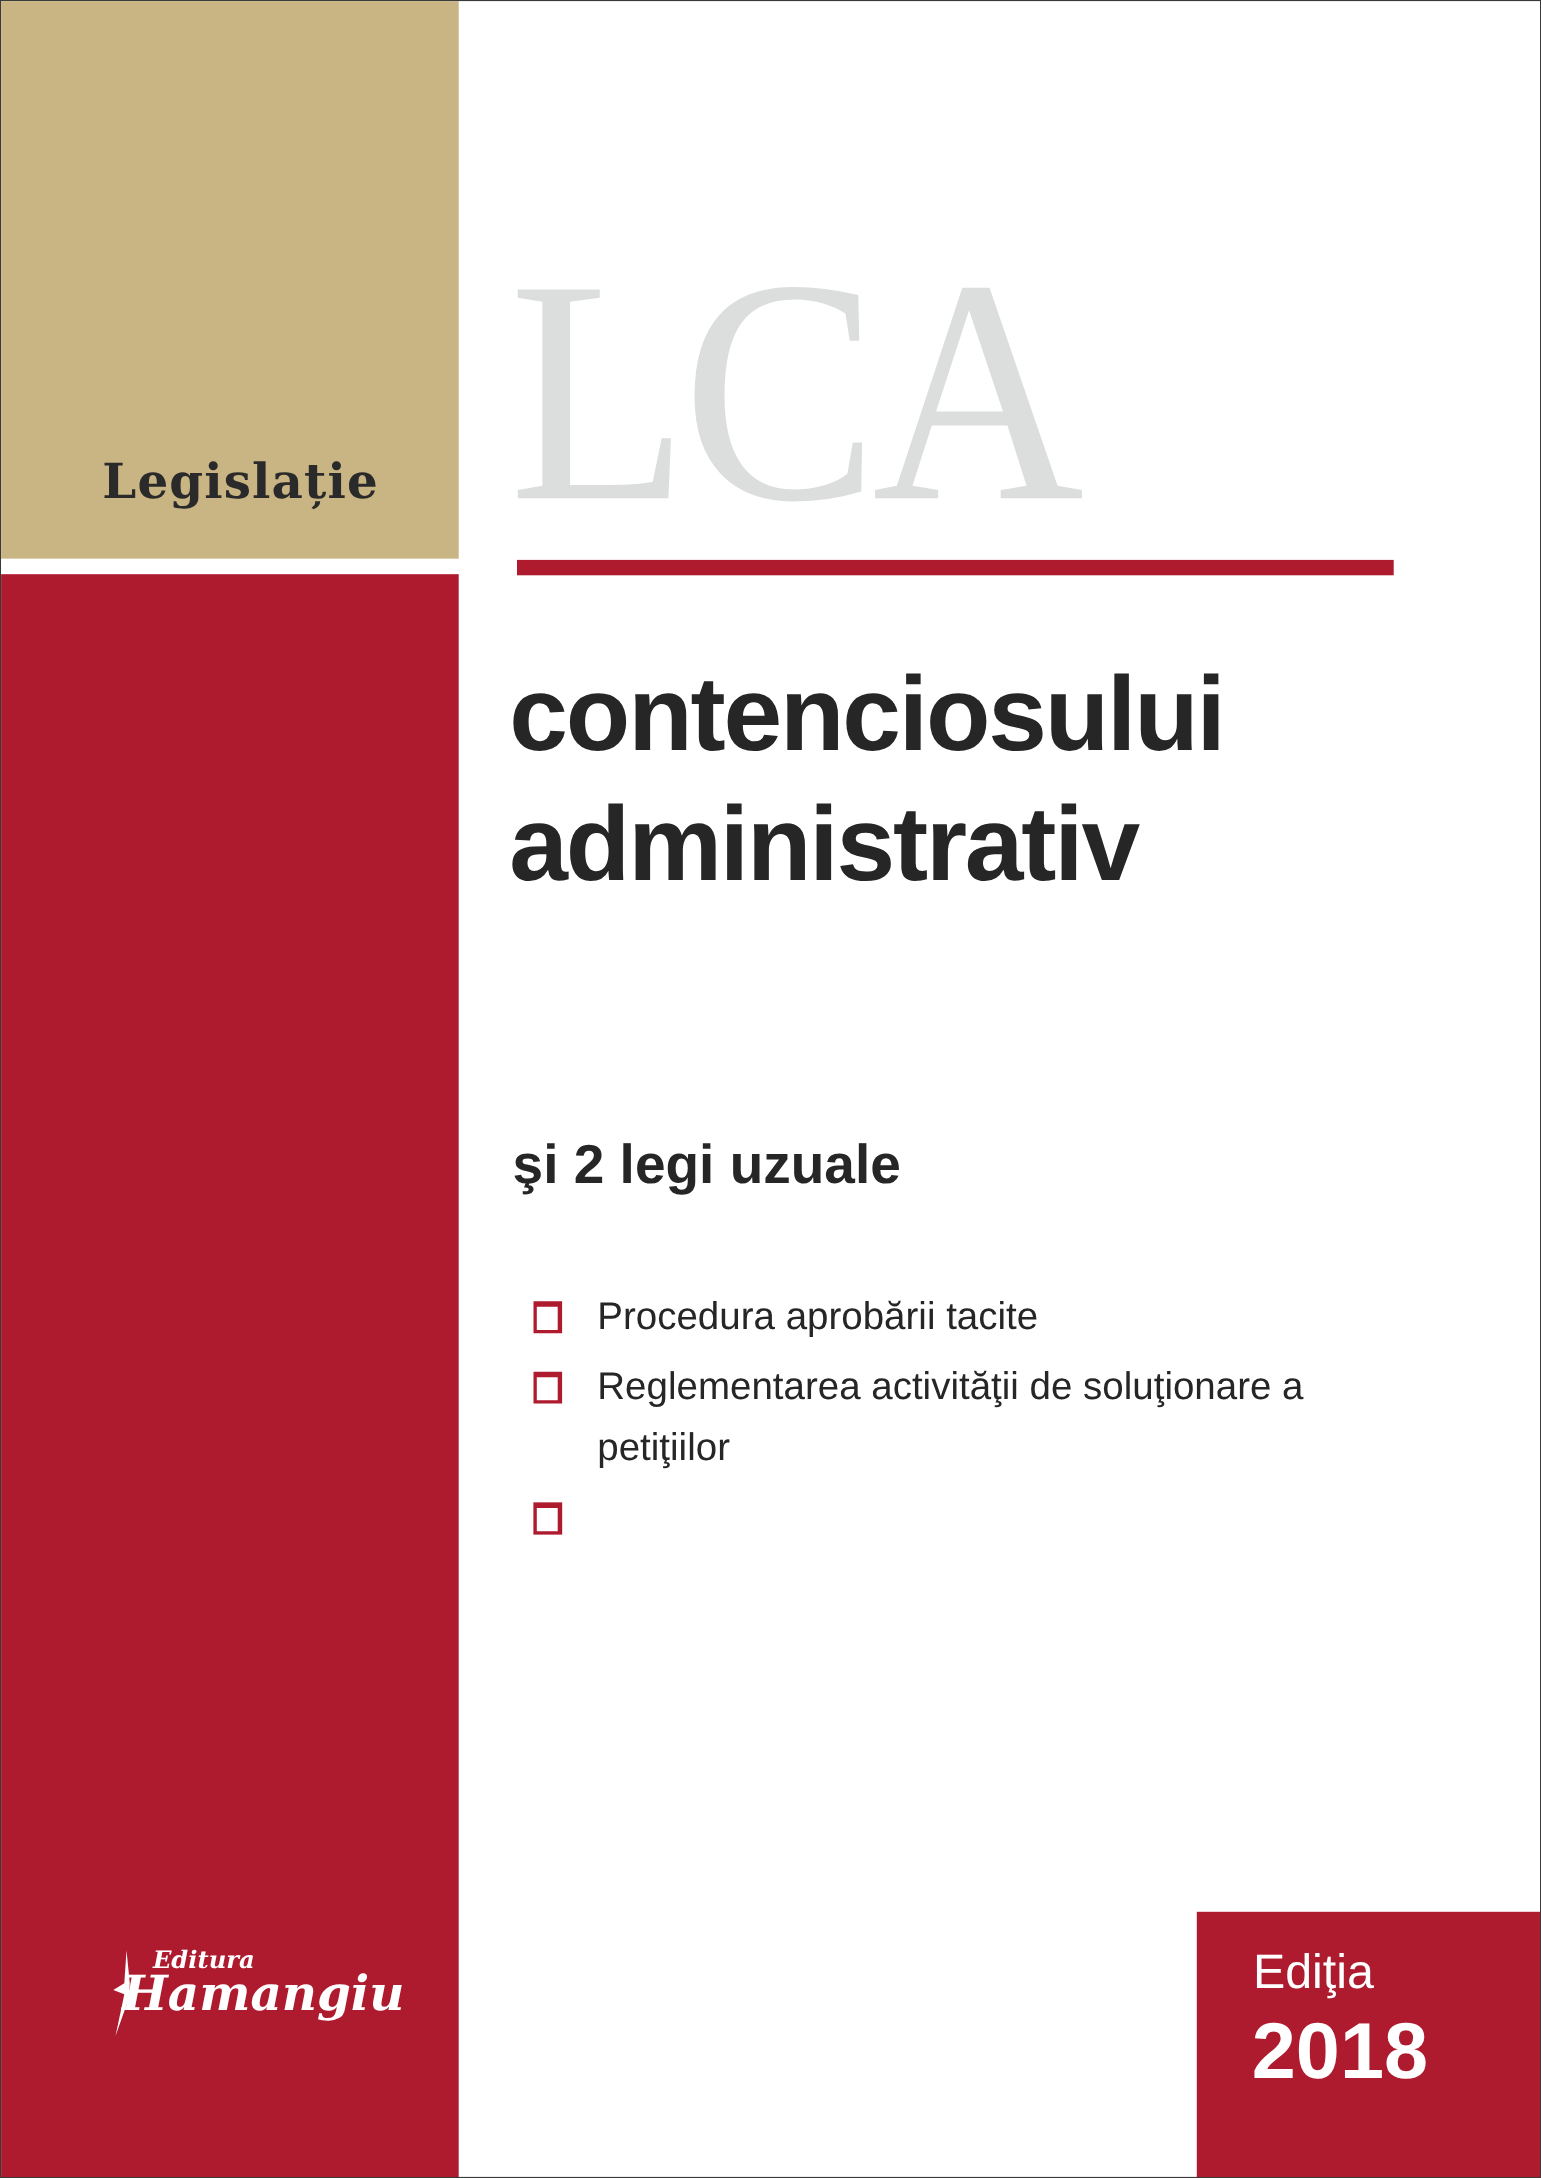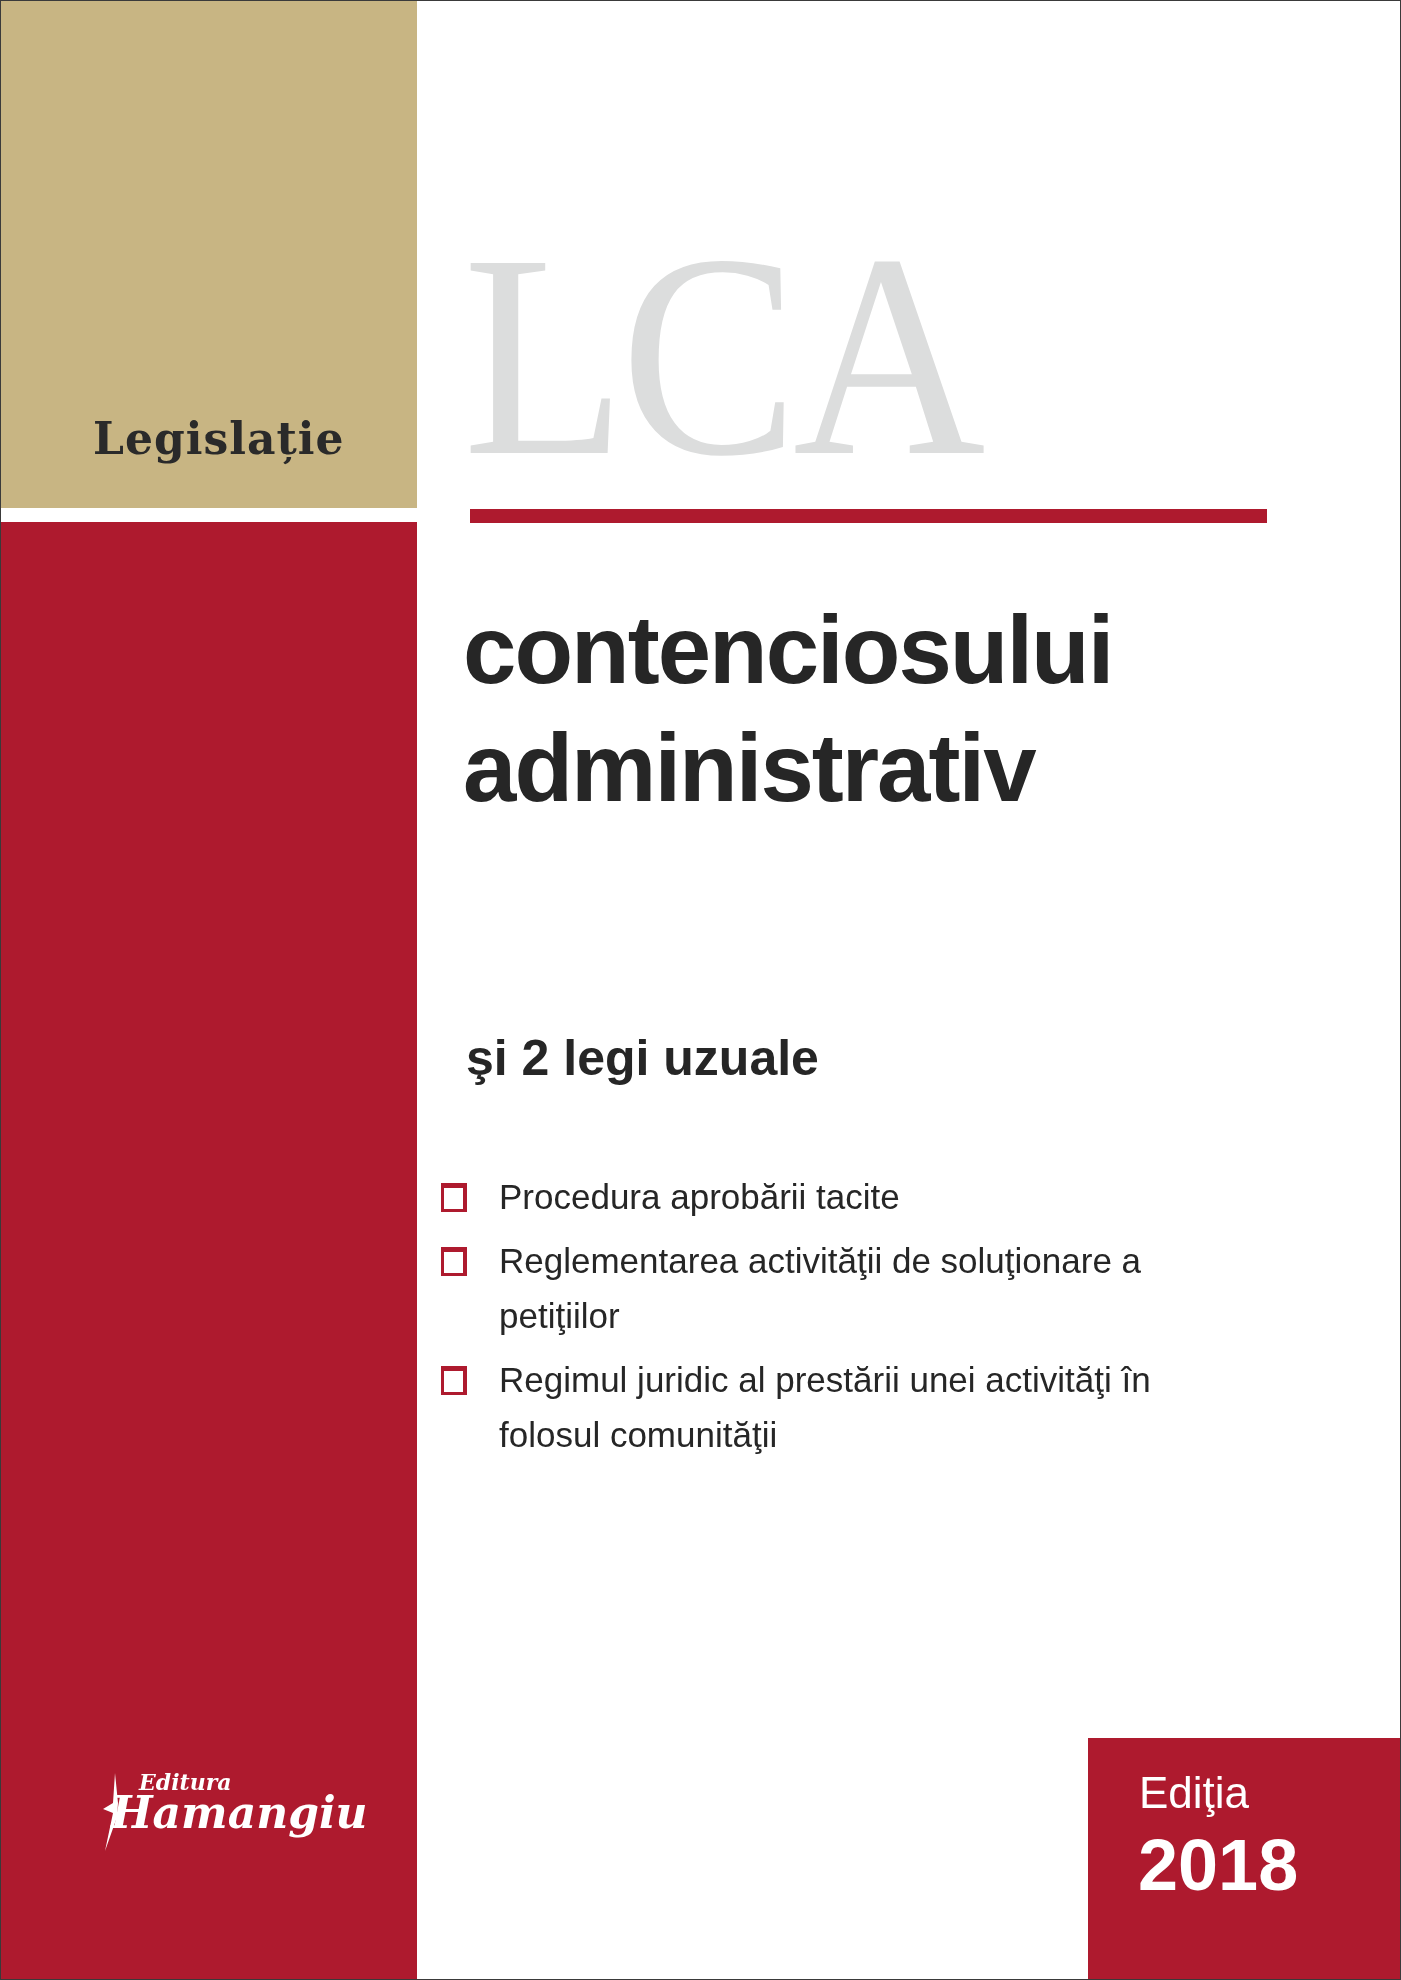--- a/index.html
+++ b/index.html
@@ -7,21 +7,21 @@
   .cover { position: absolute; left: 0; top: 0; width: 1399px; height: 1978px; border: 1px solid #3a3a3a; background: #ffffff; overflow: hidden; }
   .col-tan { position: absolute; left: 0; top: 0; width: 416px; height: 507px; background: #c8b583; }
   .col-stripe { position: absolute; left: 0; top: 507px; width: 416px; height: 14px; background: #ffffff; }
   .col-red { position: absolute; left: 0; top: 521px; width: 416px; height: 1460px; background: #ae1a2e; }
   .series-label { position: absolute; left: 92px; top: 412px; font-family: "DejaVu Serif", serif; font-weight: bold; font-size: 44px; color: #2a2a2a; letter-spacing: 1px; }
   .big-acronym { position: absolute; left: 462px; top: 210px; font-family: "Liberation Serif", serif; font-size: 290px; line-height: 1; color: #dcdddd; letter-spacing: -6px; transform: scaleX(0.92); transform-origin: left top; }
   .rule { position: absolute; left: 469px; top: 508px; width: 797px; height: 14px; background: #ae1a2e; }
   .title { position: absolute; left: 462px; top: 590px; font-family: "Liberation Sans", sans-serif; font-weight: bold; font-size: 96px; line-height: 118px; color: #262626; letter-spacing: -2px; }
   .title div { white-space: nowrap; }
   .subtitle { position: absolute; left: 465px; top: 1028px; font-family: "Liberation Sans", sans-serif; font-weight: bold; font-size: 50px; color: #262626; }
-  .bullets { position: absolute; left: 440px; top: 1168px; width: 820px; margin: 0; padding: 0; list-style: none; }
+  .bullets { position: absolute; left: 484px; top: 1168px; width: 820px; margin: 0; padding: 0; list-style: none; }
   .bullets li { position: relative; padding-left: 58px; font-family: "Liberation Sans", sans-serif; font-size: 35px; line-height: 55px; color: #262626; margin-bottom: 9px; }
   .box-icon { position: absolute; left: 0; top: 14px; width: 19px; height: 21px; border: 3px solid #ae1a2e; border-top-width: 5px; border-right-width: 4px; background: #ffffff; }
   .publisher { position: absolute; left: 100px; top: 1768px; color: #ffffff; font-family: "DejaVu Serif", serif; font-style: italic; font-weight: bold; }
   .publisher .small { position: absolute; left: 38px; top: 0; font-size: 22px; }
   .publisher .large { position: absolute; left: 10px; top: 18px; font-size: 44px; white-space: nowrap; }
   .pen-icon { position: absolute; left: 0; top: 4px; width: 18px; height: 78px; }
   .edition { position: absolute; left: 1087px; top: 1737px; width: 314px; height: 245px; background: #ae1a2e; color: #ffffff; font-family: "Liberation Sans", sans-serif; }
   .edition .label { position: absolute; left: 51px; top: 30px; font-size: 44px; }
   .edition .year { position: absolute; left: 50px; top: 86px; font-size: 72px; font-weight: bold; }
 </style>
@@ -43,21 +43,20 @@
     <div>administrativ</div>
   </div>
 
   <div class="subtitle">şi 2 legi uzuale</div>
 
   <ul class="bullets">
     <li><span class="box-icon"></span><span>Procedura aprobării tacite</span></li>
     <li><span class="box-icon"></span><span>Reglementarea activităţii de soluţionare a petiţiilor</span></li>
     <li><span class="box-icon"></span></li>
     <li><span class="box-icon"></span></li>
-    <li><span class="box-icon"></span><span>Regimul juridic al prestării unei activităţi în folosul comunităţii</span></li>
   </ul>
 
   <div class="publisher">
     <svg class="pen-icon" viewBox="0 0 18 78">
       <path d="M14 0 L12 30 L2 36 L12 40 L4 78 L16 44 L17 30 Z" fill="#ffffff"></path>
     </svg>
     <span class="small">Editura</span>
     <span class="large">Hamangiu</span>
   </div>
 

